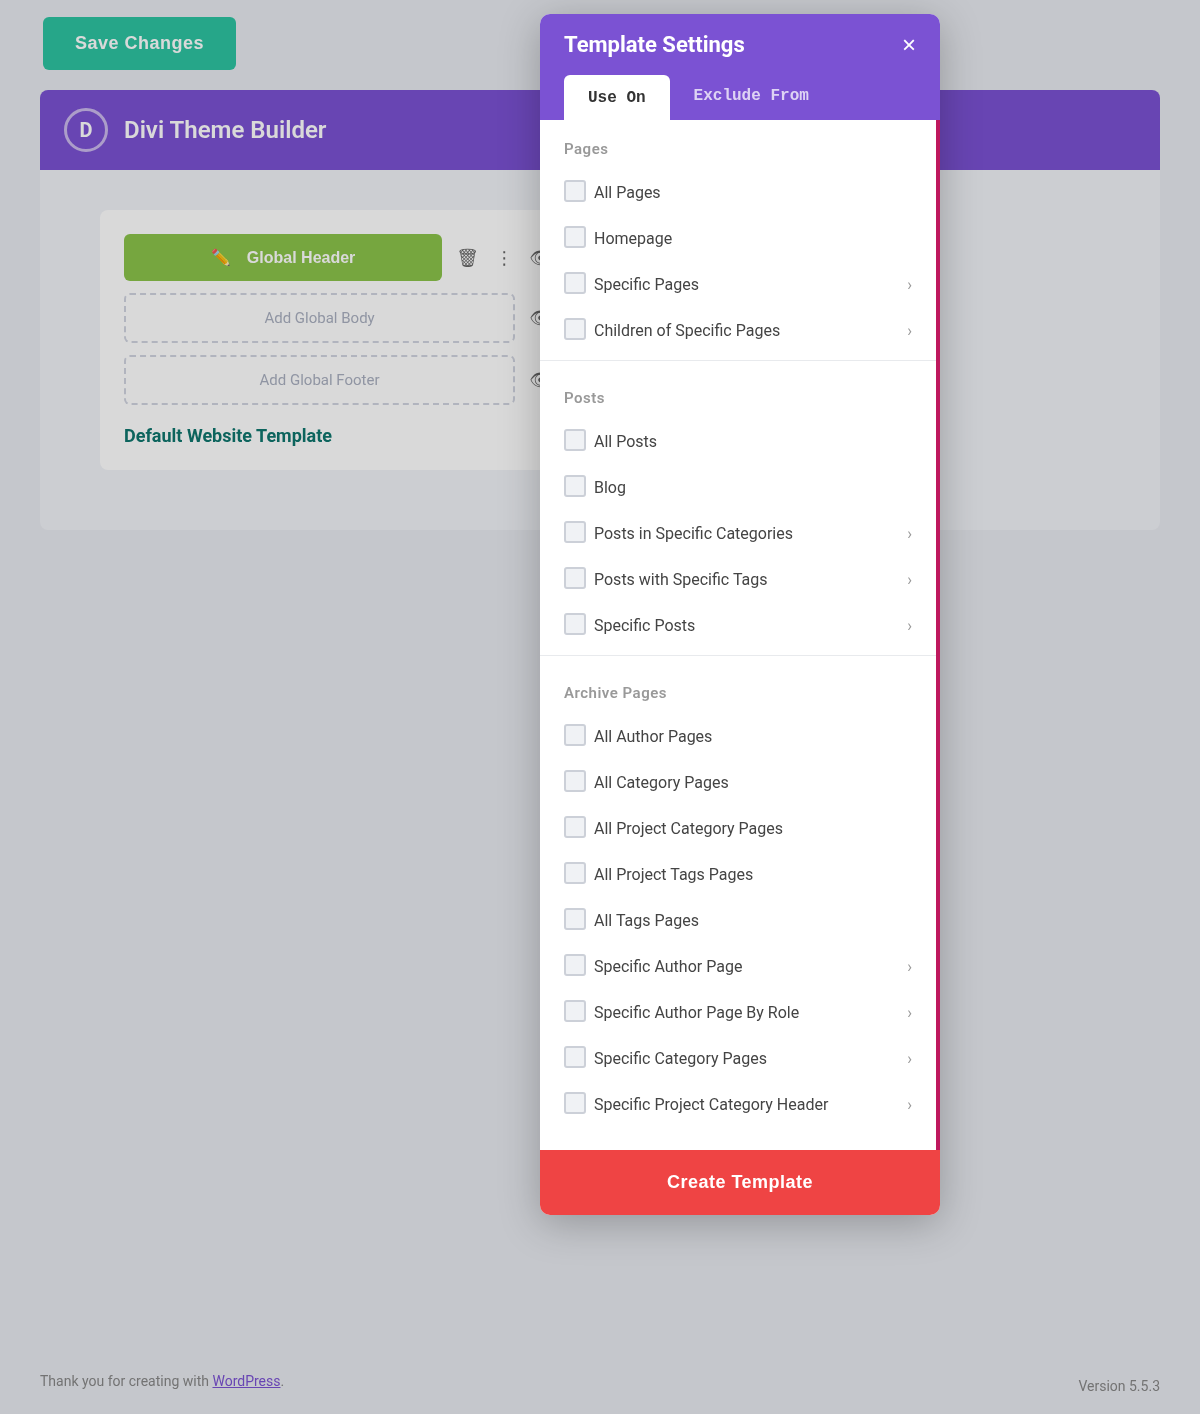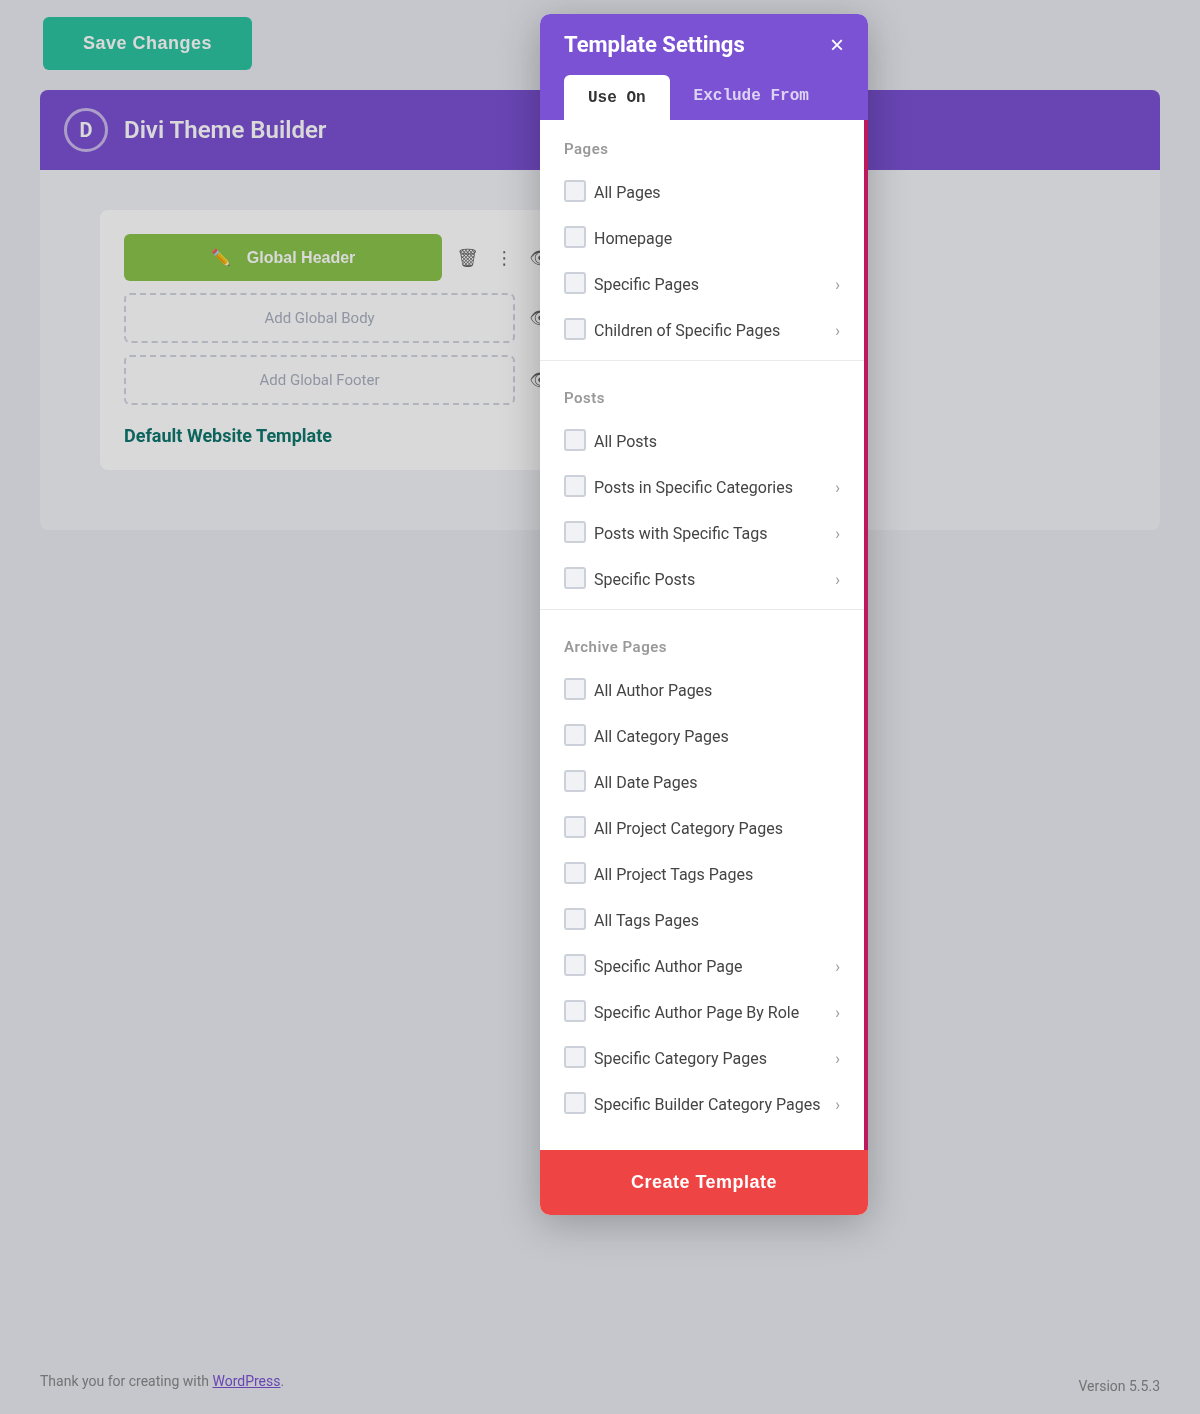--- a/index.html
+++ b/index.html
@@ -14,21 +14,21 @@
 
     
     .save-btn {
       position: absolute;
       top: 17px;
       left: 43px;
       background: #2dc4a2;
       color: white;
       border: none;
       border-radius: 6px;
-      padding: 16px 40px;
+      padding: 16px 32px;
       font-size: 18px;
       font-weight: 600;
       cursor: pointer;
       letter-spacing: 0.5px;
     }
 
     
     .builder-area {
       position: absolute;
       top: 90px;
@@ -163,21 +163,21 @@
       bottom: 0;
       background: rgba(0,0,0,0.15);
       z-index: 10;
     }
 
     
     .modal {
       position: absolute;
       top: 14px;
       left: 540px;
-      width: 328px;
+      width: 400px;
       background: white;
       border-radius: 10px;
       box-shadow: 0 8px 40px rgba(0,0,0,0.25);
       z-index: 20;
       overflow: hidden;
       display: flex;
       flex-direction: column;
     }
 
     .modal-header {
@@ -381,20 +381,24 @@
 
     <div class="section-divider"></div>
 
     <div class="section-label">Posts</div>
     <div class="option-row">
       <div class="checkbox"></div>
       <span class="option-label">All Posts</span>
     </div>
     <div class="option-row">
       <div class="checkbox"></div>
+      <span class="option-label">Blog</span>
+    </div>
+    <div class="option-row">
+      <div class="checkbox"></div>
       <span class="option-label">Posts in Specific Categories</span>
       <span class="chevron">›</span>
     </div>
     <div class="option-row">
       <div class="checkbox"></div>
       <span class="option-label">Posts with Specific Tags</span>
       <span class="chevron">›</span>
     </div>
     <div class="option-row">
       <div class="checkbox"></div>
@@ -408,24 +412,20 @@
     <div class="option-row">
       <div class="checkbox"></div>
       <span class="option-label">All Author Pages</span>
     </div>
     <div class="option-row">
       <div class="checkbox"></div>
       <span class="option-label">All Category Pages</span>
     </div>
     <div class="option-row">
       <div class="checkbox"></div>
-      <span class="option-label">All Date Pages</span>
-    </div>
-    <div class="option-row">
-      <div class="checkbox"></div>
       <span class="option-label">All Project Category Pages</span>
     </div>
     <div class="option-row">
       <div class="checkbox"></div>
       <span class="option-label">All Project Tags Pages</span>
     </div>
     <div class="option-row">
       <div class="checkbox"></div>
       <span class="option-label">All Tags Pages</span>
     </div>
@@ -439,21 +439,21 @@
       <span class="option-label">Specific Author Page By Role</span>
       <span class="chevron">›</span>
     </div>
     <div class="option-row">
       <div class="checkbox"></div>
       <span class="option-label">Specific Category Pages</span>
       <span class="chevron">›</span>
     </div>
     <div class="option-row">
       <div class="checkbox"></div>
-      <span class="option-label">Specific Builder Category Pages</span>
+      <span class="option-label">Specific Project Category Header</span>
       <span class="chevron">›</span>
     </div>
     <div class="option-row">
       
       
       
     </div>
 
   </div>
 

